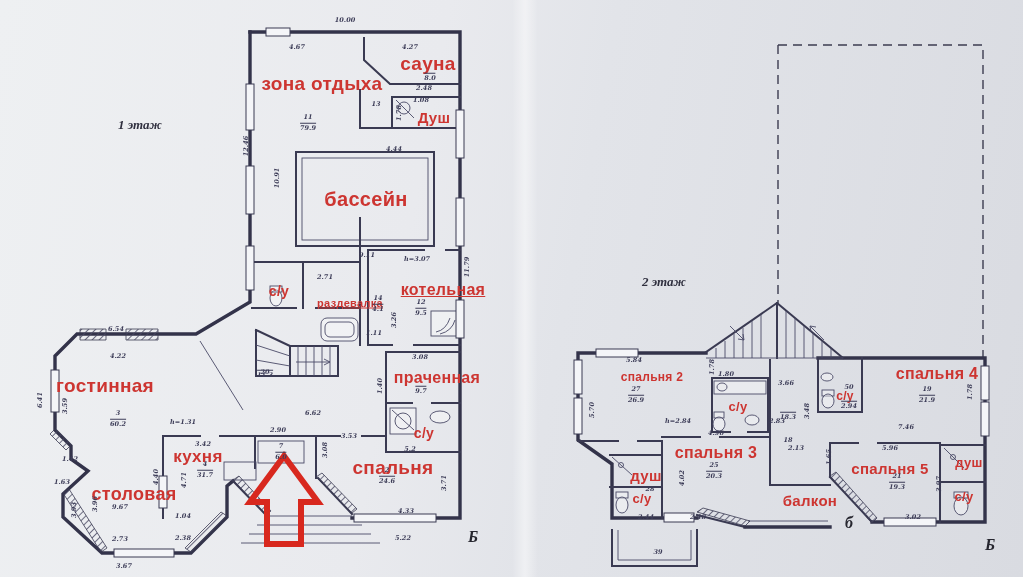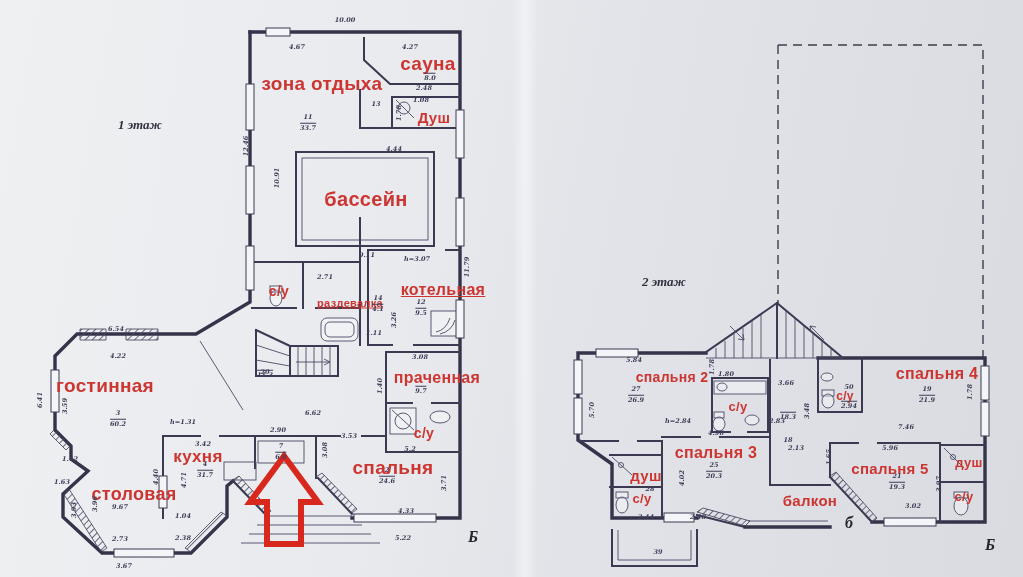--- a/index.html
+++ b/index.html
@@ -181,21 +181,21 @@
       <span class="lbl lbl-room" style="left: 393px; top: 467px; font-size: 19px;">спальня</span>
       <span class="lbl lbl-dim" style="left: 345px; top: 20px;">10.00</span>
       <span class="lbl lbl-dim" style="left: 297px; top: 47px;">4.67</span>
       <span class="lbl lbl-dim" style="left: 410px; top: 47px;">4.27</span>
       <span class="lbl lbl-frac" style="left: 430px; top: 77px;">8.0</span>
       <span class="lbl lbl-dim" style="left: 424px; top: 88px;">2.48</span>
       <span class="lbl lbl-dim" style="left: 421px; top: 100px;">1.08</span>
       <span class="lbl lbl-dim" style="left: 376px; top: 104px;">13</span>
       <span class="lbl lbl-dimv" style="left: 399px; top: 113px;">1.78</span>
       <span class="lbl lbl-dim" style="left: 308px; top: 117px;">11</span>
-      <span class="lbl lbl-frac" style="left: 308px; top: 127px;">33.7</span>
+      <span class="lbl lbl-frac" style="left: 308px; top: 127px;">79.9</span>
       <span class="lbl lbl-dimv" style="left: 246px; top: 146px;">12.46</span>
       <span class="lbl lbl-dimv" style="left: 277px; top: 178px;">10.91</span>
       <span class="lbl lbl-dim" style="left: 394px; top: 149px;">4.44</span>
       <span class="lbl lbl-dim" style="left: 367px; top: 255px;">9.11</span>
       <span class="lbl lbl-dim" style="left: 417px; top: 259px;">h=3.07</span>
       <span class="lbl lbl-dimv" style="left: 467px; top: 267px;">11.79</span>
       <span class="lbl lbl-dim" style="left: 325px; top: 277px;">2.71</span>
       <span class="lbl lbl-dim" style="left: 378px; top: 298px;">14</span>
       <span class="lbl lbl-frac" style="left: 378px; top: 308px;">4.1</span>
       <span class="lbl lbl-dim" style="left: 421px; top: 302px;">12</span>
@@ -238,21 +238,21 @@
       <span class="lbl lbl-frac" style="left: 387px; top: 480px;">24.6</span>
       <span class="lbl lbl-dim" style="left: 410px; top: 449px;">5.2</span>
       <span class="lbl lbl-dim" style="left: 406px; top: 511px;">4.33</span>
       <span class="lbl lbl-dim" style="left: 403px; top: 538px;">5.22</span>
       <span class="lbl lbl-dimv" style="left: 444px; top: 483px;">3.71</span>
     </div>
   <div class="labels">
       <span class="lbl lbl-title" style="left: 664px; top: 281px;">2 этаж</span>
       <span class="lbl lbl-letter" style="left: 849px; top: 523px;">б</span>
       <span class="lbl lbl-letter" style="left: 990px; top: 545px;">Б</span>
-      <span class="lbl lbl-room" style="left: 672px; top: 377px; font-size: 14px;">спальня 2</span>
+      <span class="lbl lbl-room" style="left: 652px; top: 377px; font-size: 12px;">спальня 2</span>
       <span class="lbl lbl-room" style="left: 738px; top: 406px; font-size: 13px;">с/у</span>
       <span class="lbl lbl-room" style="left: 716px; top: 453px; font-size: 16px;">спальня 3</span>
       <span class="lbl lbl-room" style="left: 646px; top: 475px; font-size: 15px;">душ</span>
       <span class="lbl lbl-room" style="left: 642px; top: 498px; font-size: 13px;">с/у</span>
       <span class="lbl lbl-room" style="left: 810px; top: 500px; font-size: 15px;">балкон</span>
       <span class="lbl lbl-room" style="left: 890px; top: 468px; font-size: 15px;">спальня 5</span>
       <span class="lbl lbl-room" style="left: 969px; top: 462px; font-size: 13px;">душ</span>
       <span class="lbl lbl-room" style="left: 964px; top: 496px; font-size: 13px;">с/у</span>
       <span class="lbl lbl-room" style="left: 937px; top: 374px; font-size: 16px;">спальня 4</span>
       <span class="lbl lbl-room" style="left: 845px; top: 396px; font-size: 12px;">с/у</span>
@@ -280,16 +280,16 @@
       <span class="lbl lbl-dim" style="left: 714px; top: 465px;">25</span>
       <span class="lbl lbl-frac" style="left: 714px; top: 475px;">20.3</span>
       <span class="lbl lbl-dimv" style="left: 682px; top: 478px;">4.02</span>
       <span class="lbl lbl-dim" style="left: 650px; top: 489px;">28</span>
       <span class="lbl lbl-dimv" style="left: 829px; top: 457px;">1.65</span>
       <span class="lbl lbl-dim" style="left: 897px; top: 476px;">21</span>
       <span class="lbl lbl-frac" style="left: 897px; top: 486px;">19.3</span>
       <span class="lbl lbl-dimv" style="left: 939px; top: 484px;">3.97</span>
       <span class="lbl lbl-dim" style="left: 646px; top: 517px;">2.44</span>
       <span class="lbl lbl-dim" style="left: 698px; top: 517px;">2.48</span>
-      <span class="lbl lbl-dim" style="left: 913px; top: 506px;">3.02</span>
+      <span class="lbl lbl-dim" style="left: 913px; top: 517px;">3.02</span>
       <span class="lbl lbl-dim" style="left: 658px; top: 552px;">39</span>
     </div>
 </div>
 
 </body></html>

